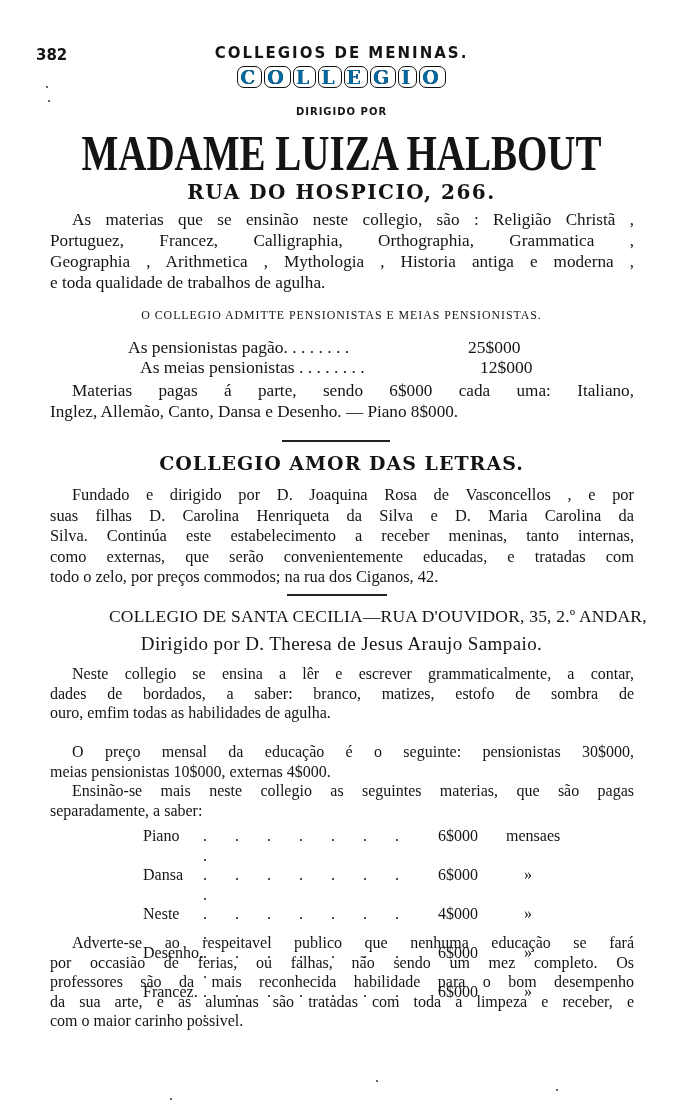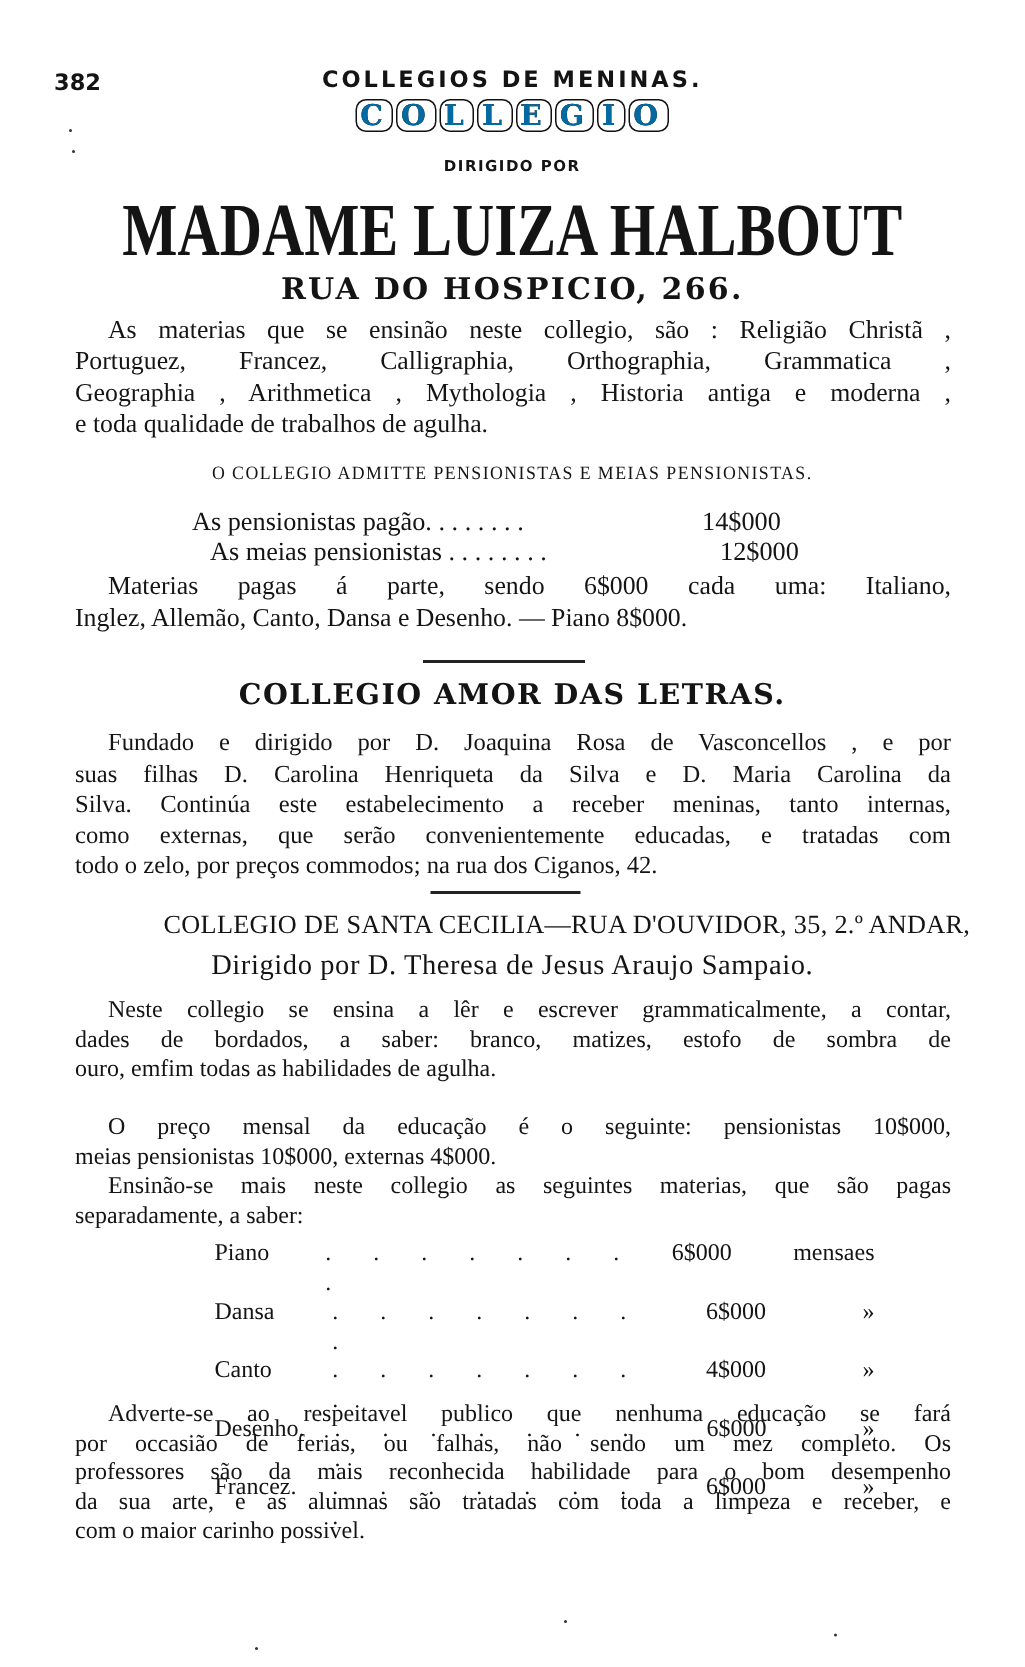--- a/index.html
+++ b/index.html
@@ -28,21 +28,21 @@
   .price-row .label { display: inline-block; width: 340px; }
   .price-row .value { display: inline-block; }
 
   .rule { position: absolute; height: 1.5px; background: #222; }
 
   .sec-title { top: 452px; font-family: "DejaVu Serif", serif; font-weight: bold; font-size: 19px; letter-spacing: 1px; }
   .sec3-title { top: 606px; left: 62px; font-family: "Liberation Serif", serif; font-size: 17.5px; letter-spacing: 0.2px; margin-left: 47px; }
   .sec3-sub { top: 633px; font-family: "Liberation Serif", serif; font-size: 19px; letter-spacing: 0.4px; }
 
   .fee-table { position: absolute; left: 143px; top: 826px; width: 440px; font-family: "Liberation Serif", serif; font-size: 16px; line-height: 19.5px; }
-  .fee-row { display: flex; gap: 20px; }
+  .fee-row { display: flex; }
   .fee-row .subj { width: 60px; }
   .fee-row .dots { width: 235px; letter-spacing: 12px; }
   .fee-row .amt { width: 68px; }
   .fee-row .note { }
 
   .specks { position: absolute; width: 2px; height: 2px; background: #333; border-radius: 1px; }
 </style>
 </head>
 <body>
 
@@ -61,21 +61,21 @@
   <div class="para" style="top:209px;">
     <span class="line indent">As materias que se ensinão neste collegio, são : Religião Christã ,</span>
     <span class="line">Portuguez, Francez, Calligraphia, Orthographia, Grammatica ,</span>
     <span class="line">Geographia , Arithmetica , Mythologia , Historia antiga e moderna ,</span>
     <span class="line last">e toda qualidade de trabalhos de agulha.</span>
   </div>
 
   <div class="abs center caps-line">O COLLEGIO ADMITTE PENSIONISTAS E MEIAS PENSIONISTAS.</div>
 
   <div class="price-row" style="top:337px;">
-    <span class="label">As pensionistas pagão. . . . . . . .</span><span class="value">14$000</span>
+    <span class="label">As pensionistas pagão. . . . . . . .</span><span class="value">25$000</span>
   </div>
   <div class="price-row" style="top:357px;margin-left:12px;">
     <span class="label">As meias pensionistas . . . . . . . .</span><span class="value">12$000</span>
   </div>
 
   <div class="para" style="top:380px;">
     <span class="line indent">Materias pagas á parte, sendo 6$000 cada uma: Italiano,</span>
     <span class="line last">Inglez, Allemão, Canto, Dansa e Desenho. — Piano 8$000.</span>
   </div>
 
@@ -94,21 +94,21 @@
 
   <div class="abs sec3-title">COLLEGIO DE SANTA CECILIA—RUA D'OUVIDOR, 35, 2.º ANDAR,</div>
   <div class="abs center sec3-sub">Dirigido por D. Theresa de Jesus Araujo Sampaio.</div>
 
   <div class="para" style="top:664px; font-size:16px; line-height:19.5px;">
     <span class="line indent">Neste collegio se ensina a lêr e escrever grammaticalmente, a contar,</span>
     <span class="line">dades de bordados, a saber: branco, matizes, estofo de sombra de</span>
     <span class="line last">ouro, emfim todas as habilidades de agulha.</span>
   </div>
   <div class="para" style="top:742px; font-size:16px; line-height:19.5px;">
-    <span class="line indent">O preço mensal da educação é o seguinte: pensionistas 10$000,</span>
+    <span class="line indent">O preço mensal da educação é o seguinte: pensionistas 30$000,</span>
     <span class="line last">meias pensionistas 10$000, externas 4$000.</span>
   </div>
   <div class="para" style="top:781px; font-size:16px; line-height:19.5px;">
     <span class="line indent">Ensinão-se mais neste collegio as seguintes materias, que são pagas</span>
     <span class="line last">separadamente, a saber:</span>
   </div>
 
   <div class="fee-table">
     <div class="fee-row">
       <span class="subj">Piano</span>
@@ -116,21 +116,21 @@
       <span class="amt">6$000</span>
       <span class="note">mensaes</span>
     </div>
     <div class="fee-row">
       <span class="subj">Dansa</span>
       <span class="dots">. . . . . . . .</span>
       <span class="amt">6$000</span>
       <span class="note" style="padding-left:18px;">»</span>
     </div>
     <div class="fee-row">
-      <span class="subj">Canto</span>
+      <span class="subj">Neste</span>
       <span class="dots">. . . . . . . .</span>
       <span class="amt">4$000</span>
       <span class="note" style="padding-left:18px;">»</span>
     </div>
     <div class="fee-row">
       <span class="subj">Desenho.</span>
       <span class="dots">. . . . . . . .</span>
       <span class="amt">6$000</span>
       <span class="note" style="padding-left:18px;">»</span>
     </div>

